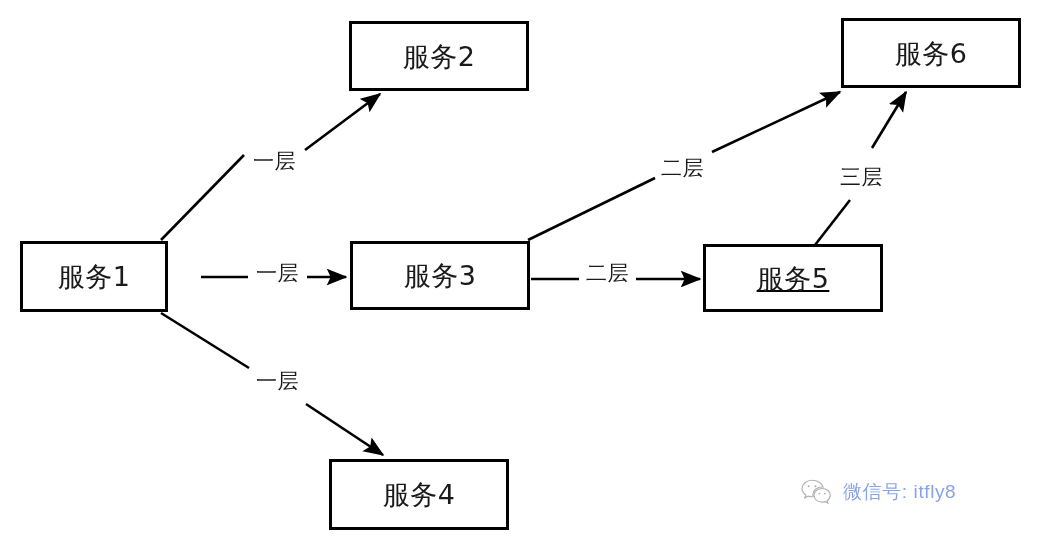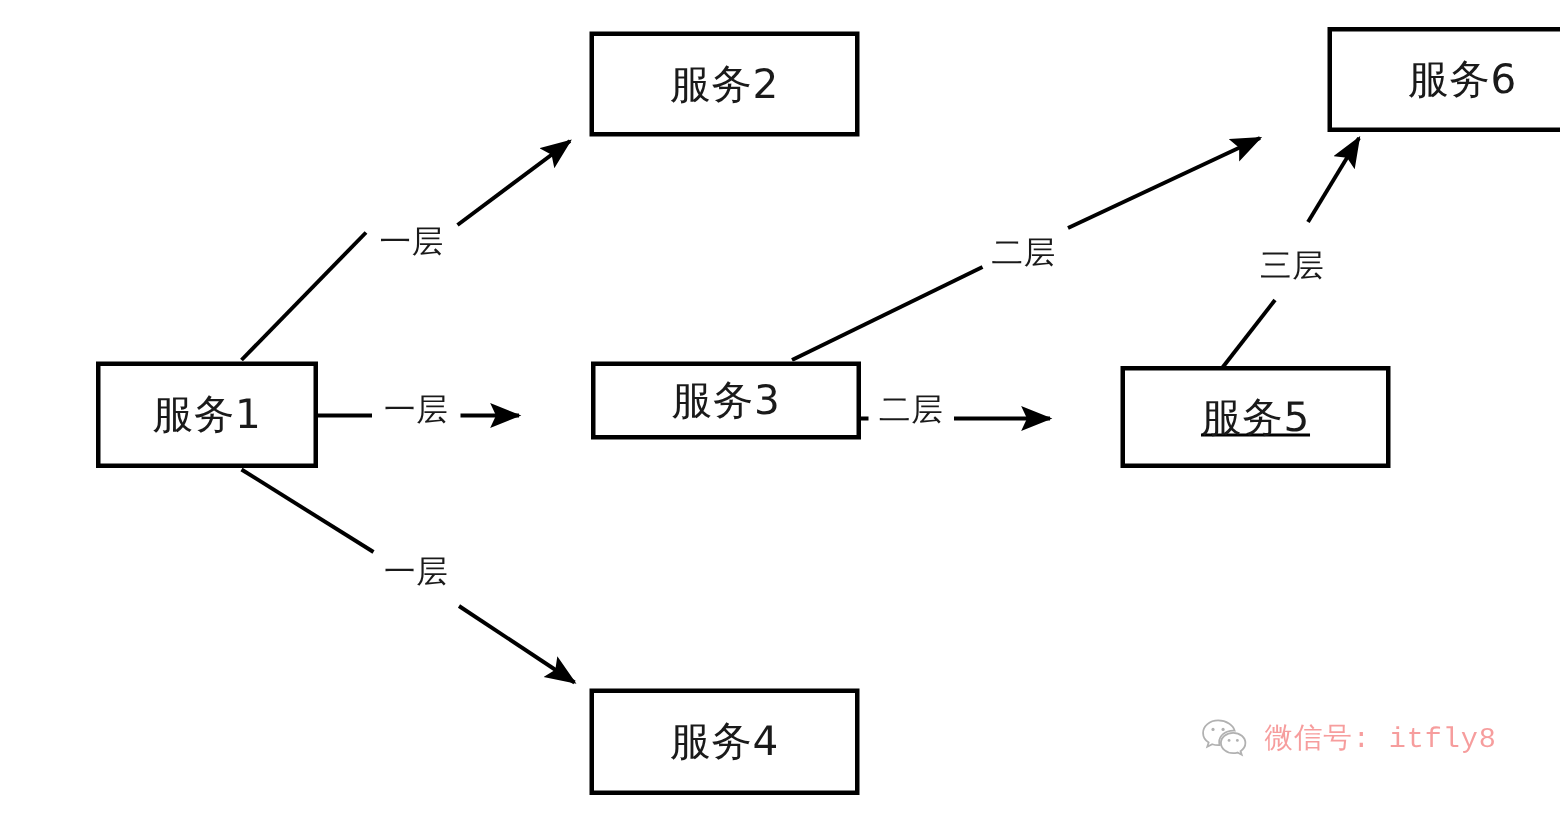--- a/index.html
+++ b/index.html
@@ -27,21 +27,20 @@
     pointer-events: none;
   }
   .node {
     position: absolute;
     box-sizing: border-box;
     background: #ffffff;
     border: 3px solid #000000;
     display: flex;
     align-items: center;
     justify-content: center;
-    margin-left: 44px;
   }
   .node-label {
     font-size: 27px;
     line-height: 1;
     color: #1a1a1a;
     letter-spacing: 0.5px;
     white-space: nowrap;
     font-family: "DejaVu Sans", "Liberation Sans", sans-serif;
   }
   .edge-label {
@@ -57,24 +56,24 @@
   }
   #watermark {
     position: absolute;
     display: flex;
     align-items: center;
     gap: 9px;
     opacity: 0.52;
   }
   #watermark .wm-text {
     font-size: 19px;
-    color: #ef4444;
+    color: #1d4ed8;
     white-space: nowrap;
     letter-spacing: 0.6px;
-    font-family: Liberation Mono, monospace;
+    font-family: Liberation Sans, sans-serif;
   }
   #watermark .wm-icon {
     width: 34px;
     height: 28px;
     flex: 0 0 auto;
   }
 </style>
 </head>
 <body>
 
@@ -119,25 +118,25 @@
   </svg>
 
   <div class="node" style="left:20px; top:241px; width:148px; height:71px;">
     <span class="node-label">服务1</span>
   </div>
 
   <div class="node" style="left:349px; top:21px; width:180px; height:70px;">
     <span class="node-label">服务2</span>
   </div>
 
-  <div class="node" style="left:350px; top:241px; width:180px; height:52px;">
+  <div class="node" style="left:350px; top:241px; width:180px; height:69px;">
     <span class="node-label">服务3</span>
   </div>
 
-  <div class="node" style="left:349px; top:459px; width:180px; height:71px;">
+  <div class="node" style="left:329px; top:459px; width:180px; height:71px;">
     <span class="node-label">服务4</span>
   </div>
 
   <div class="node" style="left:703px; top:244px; width:180px; height:68px;text-decoration:underline;">
     <span class="node-label">服务5</span>
   </div>
 
   <div class="node" style="left:841px; top:18px; width:180px; height:70px;">
     <span class="node-label">服务6</span>
   </div>

